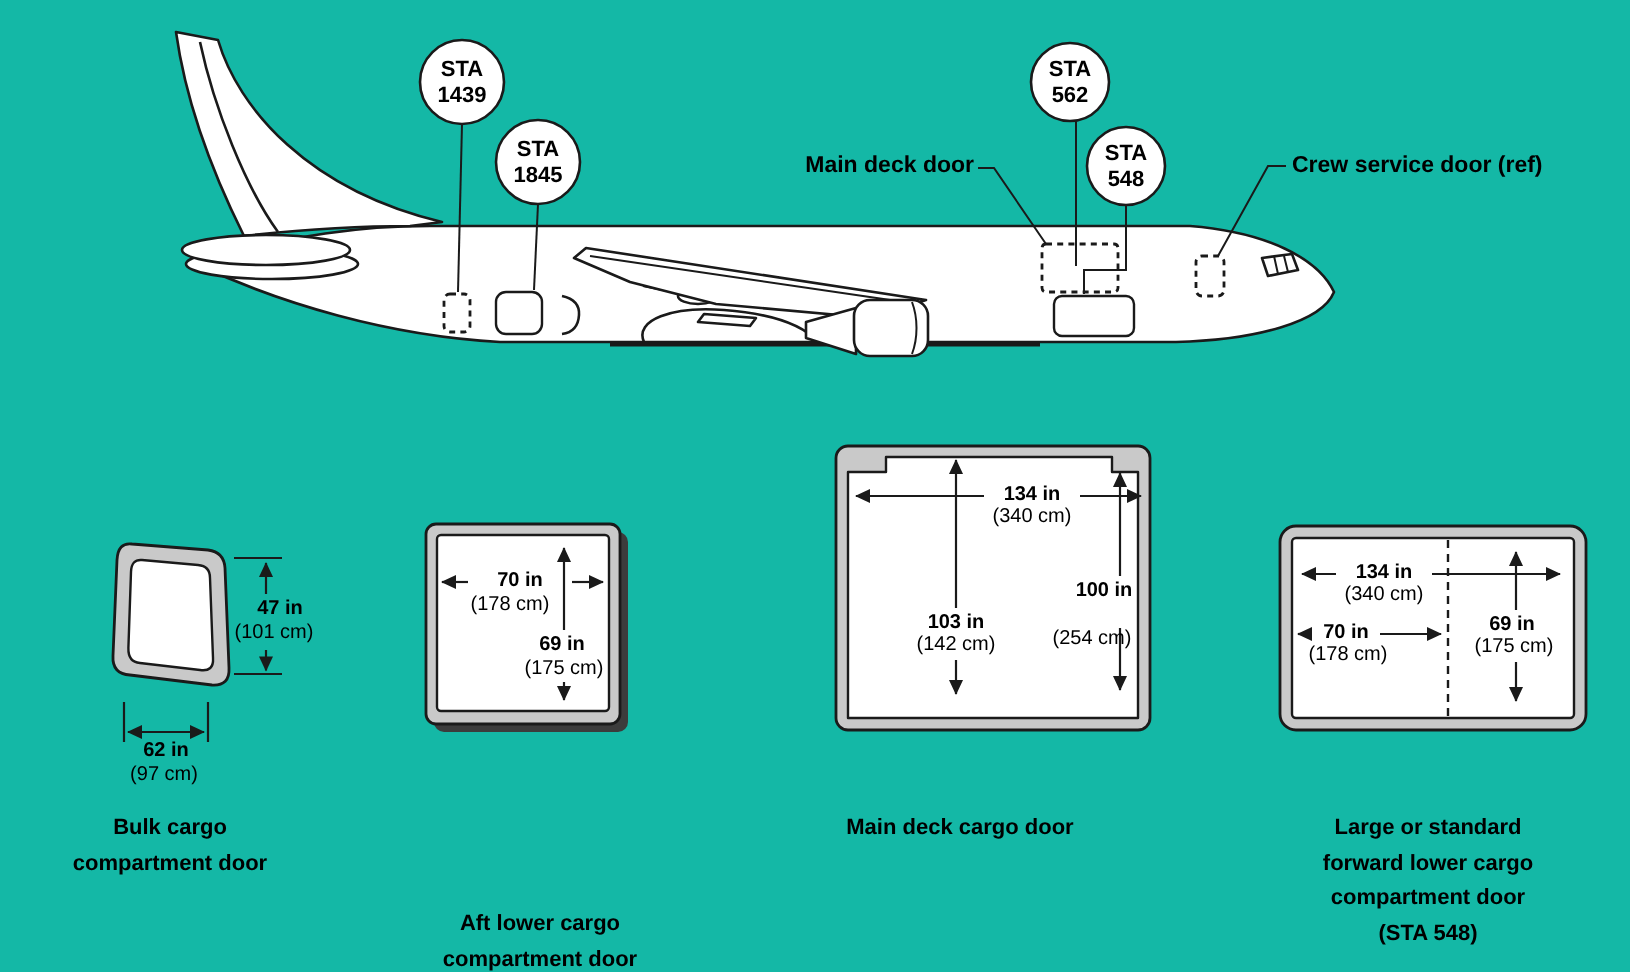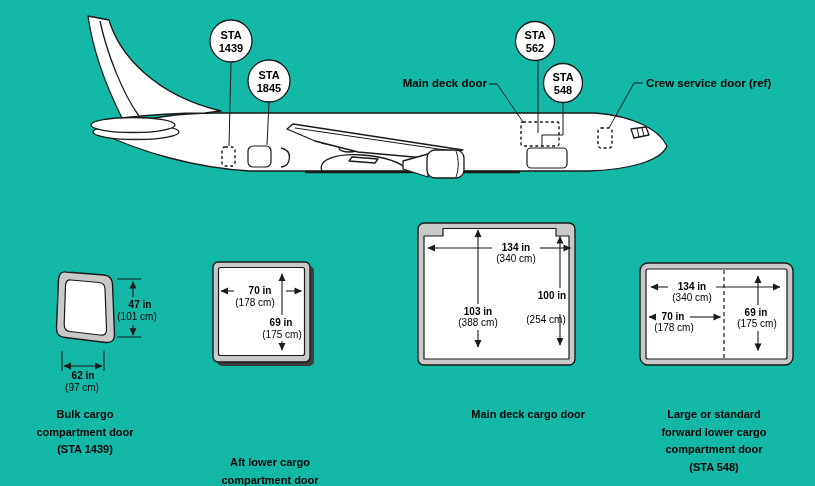--- a/index.html
+++ b/index.html
@@ -157,40 +157,39 @@
   <div class="txt lbl r" style="left:393px;top:77px;width:94px;">Main deck door</div>
   <div class="txt lbl" style="left:646px;top:77px;width:160px;">Crew service door (ref)</div>
 
   <div class="txt dimtxt din" style="left:115px;top:299px;width:50px;">47 in</div>
   <div class="txt dimtxt dcm" style="left:107px;top:311px;width:60px;">(101 cm)</div>
   <div class="txt dimtxt din" style="left:58px;top:370px;width:50px;">62 in</div>
   <div class="txt dimtxt dcm" style="left:52px;top:382px;width:60px;">(97 cm)</div>
   <div class="txt cap" style="left:25px;top:406px;width:120px;">
     <div>Bulk cargo</div>
     <div>compartment door</div>
-    <div>(STA 1439)</div>
   </div>
 
   <div class="txt dimtxt din" style="left:235px;top:285px;width:50px;">70 in</div>
   <div class="txt dimtxt dcm" style="left:225px;top:297px;width:60px;">(178 cm)</div>
   <div class="txt dimtxt din" style="left:256px;top:317px;width:50px;">69 in</div>
   <div class="txt dimtxt dcm" style="left:252px;top:329px;width:60px;">(175 cm)</div>
   <div class="txt cap" style="left:190px;top:406px;width:160px;margin-top:48px;">
     <div>Aft lower cargo</div>
     <div>compartment door</div>
     <div>(STA 1274)</div>
   </div>
 
   <div class="txt dimtxt din" style="left:494px;top:242px;width:44px;">134 in</div>
   <div class="txt dimtxt dcm" style="left:491px;top:253px;width:50px;">(340 cm)</div>
   <div class="txt dimtxt din" style="left:453px;top:306px;width:50px;">103 in</div>
-  <div class="txt dimtxt dcm" style="left:448px;top:317px;width:60px;">(388 cm)</div>
+  <div class="txt dimtxt dcm" style="left:448px;top:317px;width:60px;">(142 cm)</div>
   <div class="txt dimtxt din" style="left:527px;top:290px;width:50px;">100 in</div>
   <div class="txt dimtxt dcm" style="left:516px;top:314px;width:60px;">(254 cm)</div>
-  <div class="txt cap" style="left:405px;top:406px;width:180px;text-align:right;">
+  <div class="txt cap" style="left:390px;top:406px;width:180px;">
     <div>Main deck cargo door</div>
   </div>
 
   <div class="txt dimtxt din" style="left:672px;top:281px;width:40px;">134 in</div>
   <div class="txt dimtxt dcm" style="left:667px;top:292px;width:50px;">(340 cm)</div>
   <div class="txt dimtxt din" style="left:657px;top:311px;width:32px;">70 in</div>
   <div class="txt dimtxt dcm" style="left:644px;top:322px;width:60px;">(178 cm)</div>
   <div class="txt dimtxt din" style="left:731px;top:307px;width:50px;">69 in</div>
   <div class="txt dimtxt dcm" style="left:727px;top:318px;width:60px;">(175 cm)</div>
   <div class="txt cap" style="left:634px;top:406px;width:160px;">

